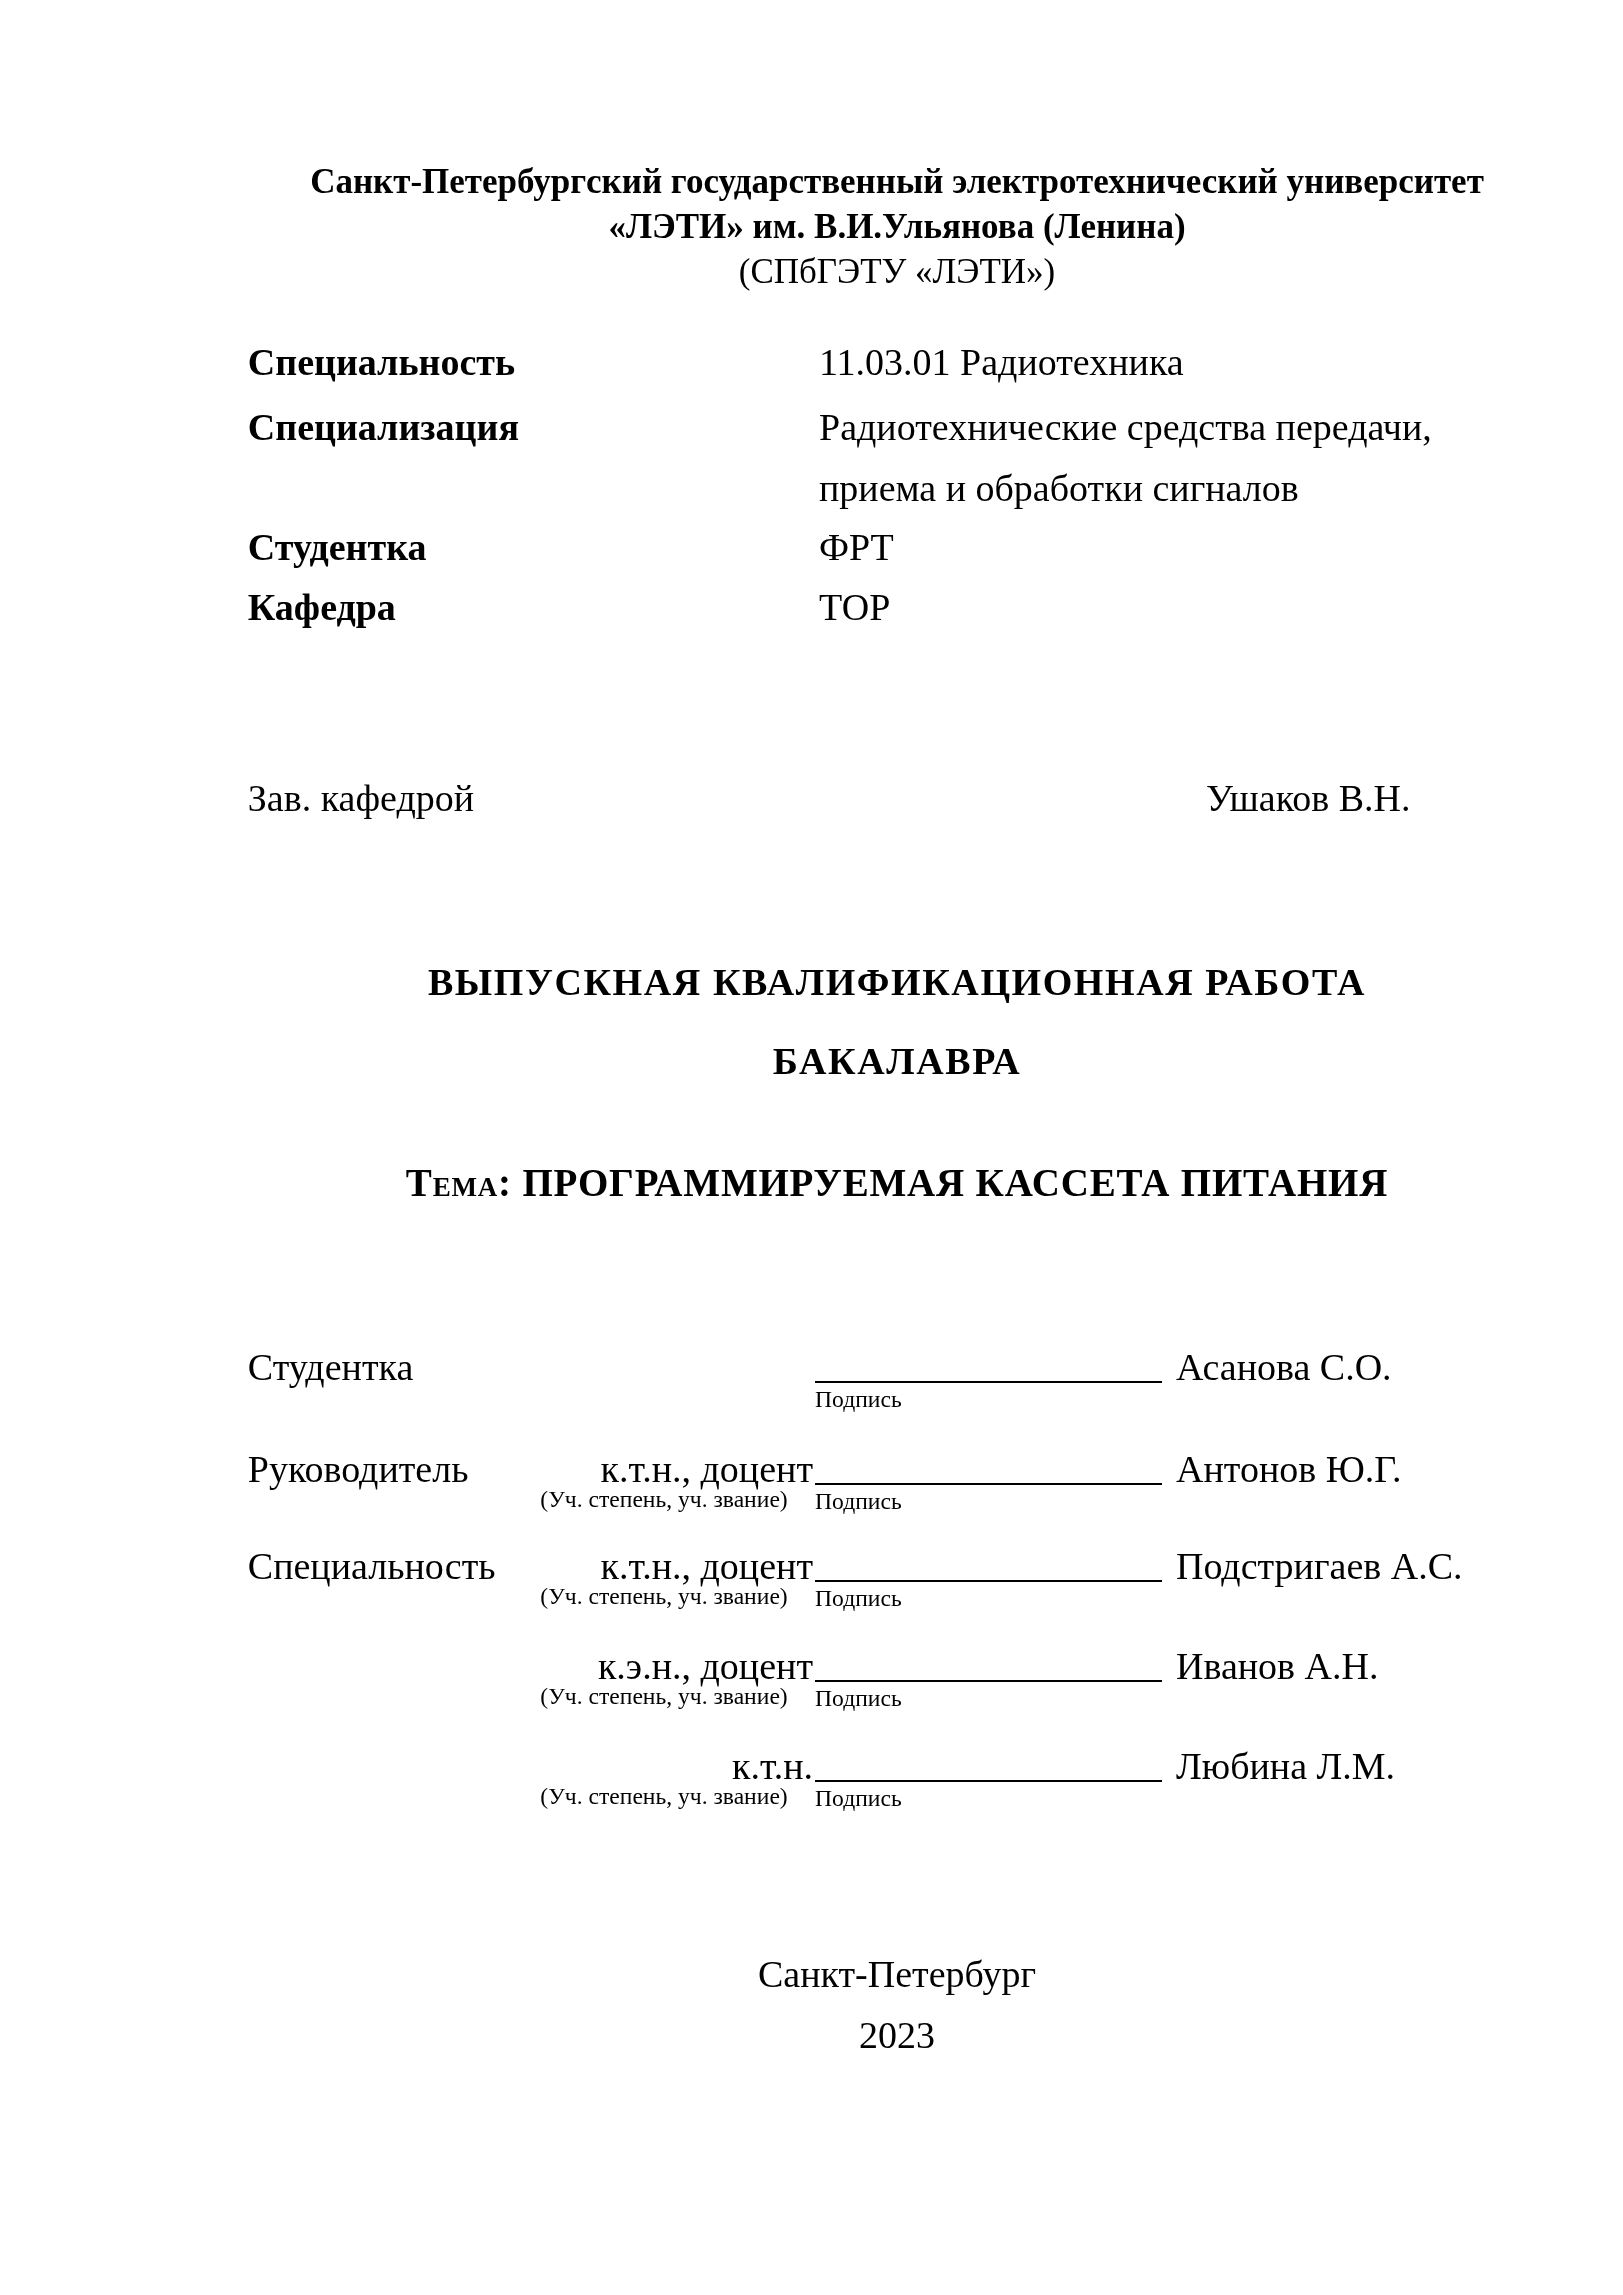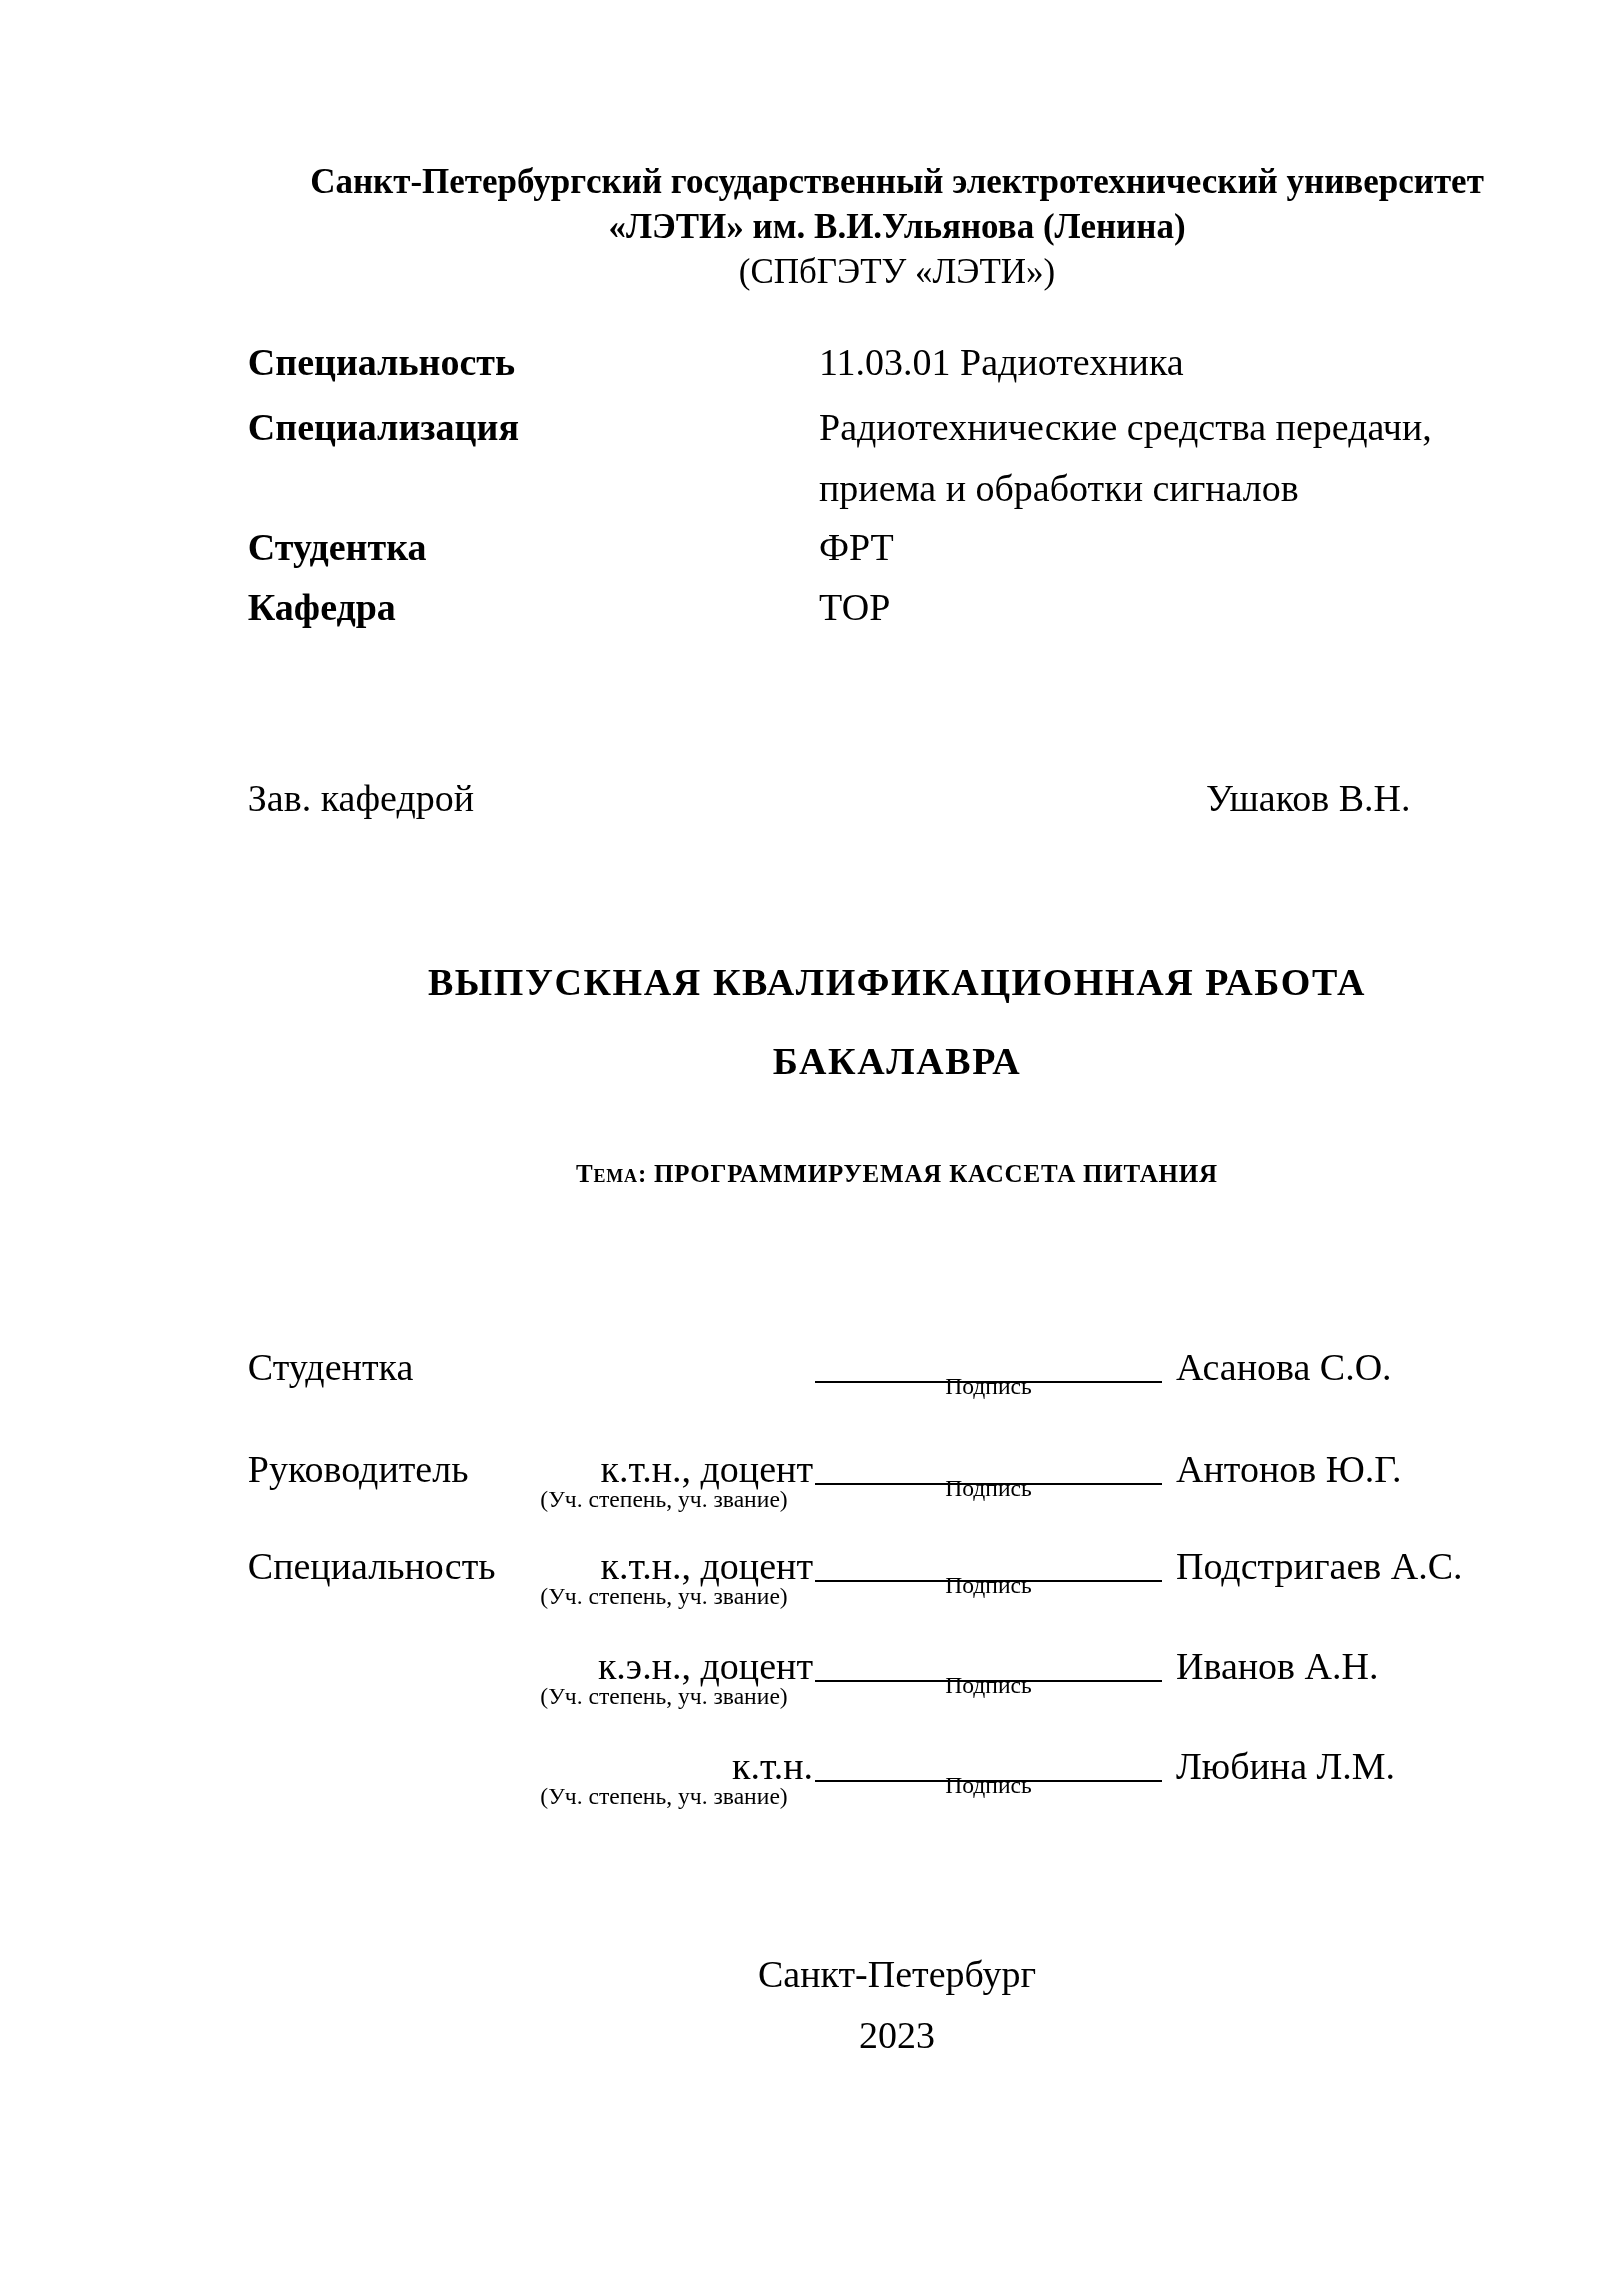--- a/index.html
+++ b/index.html
@@ -14,28 +14,28 @@
   }
   .content { position: absolute; left: 236px; top: 0; width: 1272px; height: 100%; }
   .abs { position: absolute; }
   .b { font-weight: bold; }
   .i { font-style: italic; }
   .body-text { font-size: 38px; line-height: 1.15; white-space: nowrap; }
   .small-text { font-size: 23.6px; line-height: 1.1; white-space: nowrap; }
   .centered { left: 0; right: -50px; text-align: center; }
   .header-block { top: 159px; font-size: 35px; line-height: 45px; }
   .title-line { font-size: 38px; letter-spacing: 1.6px; font-weight: bold; }
-  .theme-line { font-size: 25px; letter-spacing: 0.8px; font-weight: bold; }
+  .theme-line { font-size: 39px; letter-spacing: 0.8px; font-weight: bold; }
   .theme-label { font-variant: small-caps; }
   .label-col { left: 11.8px; }
   .value-col { left: 583px; }
   .deg-col { left: 279px; width: 298px; text-align: right; }
   .sig-row { position: absolute; left: 0; width: 100%; height: 86px; }
   .sig-underline { position: absolute; left: 579px; top: 35px; width: 347px; border-top: 2.4px solid #000; height: 0; }
-  .sig-caption { position: absolute; left: 579px; top: 28px; width: 347px; text-align: center; }
+  .sig-caption { position: absolute; left: 579px; top: 41px; width: 347px; }
   .deg-note { position: absolute; left: 279px; top: 39px; width: 298px; text-align: center; }
   .sig-main { top: 0; }
   .name-col { left: 940px; }
 </style>
 </head>
 <body>
 
 <div class="page">
   <div class="content">
 

